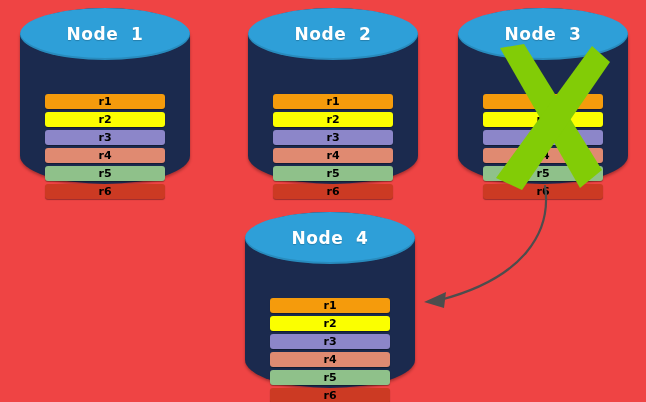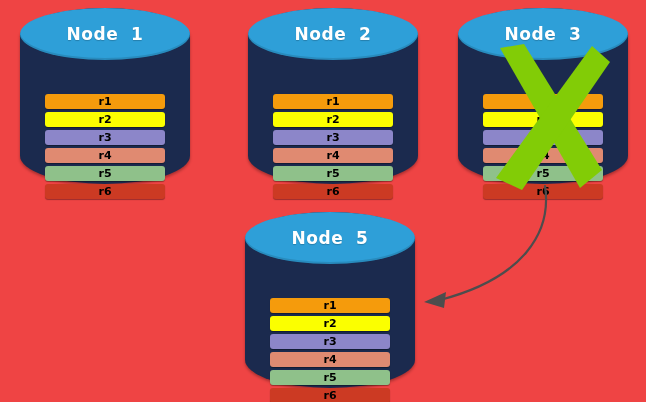--- a/index.html
+++ b/index.html
@@ -186,21 +186,21 @@
       <g fill="#82cc06">
         <polygon points="16,4 40,0 118,126 96,144"></polygon>
         <polygon points="108,2 126,18 38,146 12,134"></polygon>
       </g>
     </svg>
   </div>
 
   <div class="node" id="node-4" style="left:245px; top:212px; width:170px; height:176px;">
     <div class="cyl-body"></div>
     <div class="cyl-top"></div>
-    <div class="cyl-top-label">Node  5</div>
+    <div class="cyl-top-label">Node  4</div>
     <div class="records">
       <div class="record" style="background:#f59b0c;">
           <span>r1</span>
         </div>
       <div class="record" style="background:#fbff00;">
           <span>r2</span>
         </div>
       <div class="record" style="background:#8c86c9;">
           <span>r3</span>
         </div>

